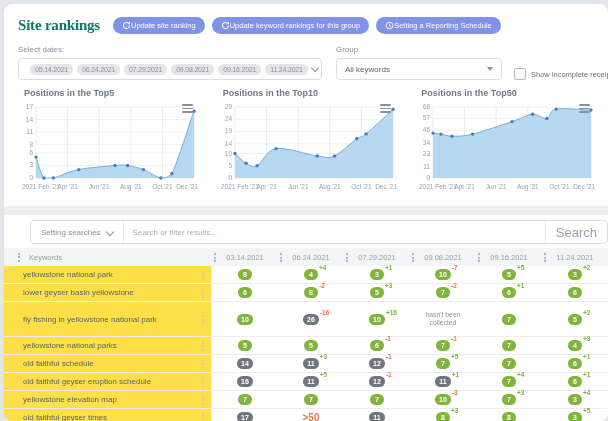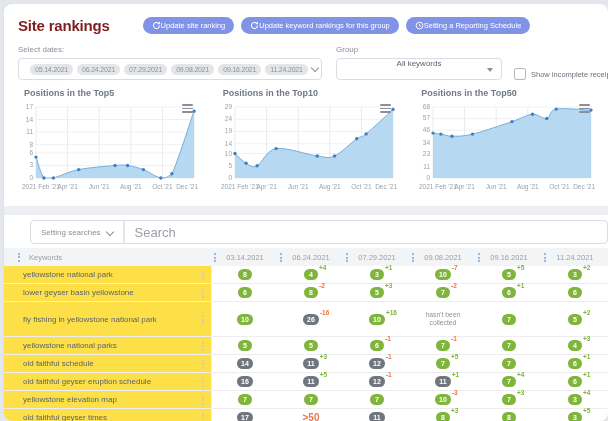--- a/index.html
+++ b/index.html
@@ -4,39 +4,39 @@
 <style>
   html,body{margin:0;padding:0;}
   body{width:608px;height:421px;overflow:hidden;background:#e3e6ea;font-family:"Liberation Sans",sans-serif;
        -webkit-font-smoothing:antialiased;}
   .page{position:relative;width:608px;height:421px;overflow:hidden;}
   .card{position:absolute;left:4px;top:4px;width:604px;height:417px;background:#fff;border-radius:8px;
         overflow:hidden;box-shadow:0 0 0 1px #dfe2e7;}
 
   
   .topbar{display:flex;align-items:center;gap:7px;padding:10px 14px 0 14px;height:22px;}
-  .title{font-size:15px;font-weight:700;color:#7f1d1d;margin-right:26px;letter-spacing:-0.2px;}
+  .title{font-size:15px;font-weight:700;color:#0f766e;margin-right:6px;letter-spacing:-0.2px;font-family:Liberation Serif, serif;}
   .btn{background:var(--accent,#8093e6);color:#fff;border:none;border-radius:10px;font-size:7.5px;
        padding:4px 9px;display:flex;align-items:flex-start;gap:0;cursor:pointer;white-space:nowrap;
        font-family:"Liberation Sans",sans-serif;}
   .btn svg{flex:none;}
 
   
   .filter-row{display:flex;align-items:flex-end;padding:9px 10px 0 14px;}
   .f-label{font-size:8px;color:#8a8f99;margin-bottom:4px;}
   .dates-field{width:288px;height:20px;border:1px solid #d9dce1;border-radius:4px;display:flex;
                align-items:center;padding:0 7px;gap:4px;overflow:hidden;background:#fff;}
   .chip{background:#e4e5e8;color:#8d929c;font-size:7px;padding:2px 5px;border-radius:8px;
         white-space:nowrap;letter-spacing:-0.2px;}
   .chv{width:5px;height:5px;border-right:1.2px solid #8a8f99;border-bottom:1.2px solid #8a8f99;
        transform:rotate(45deg);flex:none;margin-top:-3px;}
   .dates-field .chv{margin-left:auto;margin-right:3px;}
   .group-block{margin-left:14px;}
   .group-select{width:148px;height:20px;border:1px solid #d9dce1;border-radius:4px;font-size:8px;
-                color:#5a6270;display:flex;align-items:center;padding:0 8px;background:#fff;flex-direction:column;}
+                color:#5a6270;display:flex;align-items:center;padding:0 8px;background:#fff;}
   .tri{margin-left:auto;width:0;height:0;border-left:3px solid transparent;border-right:3px solid transparent;
        border-top:4px solid #8a8f99;}
   .checkbox-row{display:flex;align-items:center;gap:5px;margin:21px 0 0 12px;font-size:7.5px;color:#6a707a;
                 white-space:nowrap;cursor:pointer;}
   .box{width:10px;height:10px;border:1px solid #b4bac2;border-radius:2px;background:#fff;flex:none;}
 
   
   .charts-row{display:flex;padding:6px 4px 0 4px;}
   .chart-panel{flex:1;padding:0 6px;position:relative;}
   .chart-title{font-size:9px;font-weight:700;color:#6f7988;margin:2px 0 0 10px;height:12px;}
@@ -293,20 +293,21 @@
     </div>
   </div>
 
   <div class="band"></div>
 
   <div class="search-row">
     <div class="recent">
       <span>Setting searches</span>
       <span class="chv"></span>
     </div>
+    <input class="search-input" placeholder="Search or filter results..." style="">
     <div class="search-btn">Search</div>
   </div>
 
   <div class="table">
     <div class="t-head">
       <div class="kw-col">
         <span class="vdots blue">
               <i></i>
               <i></i>
               <i></i>

